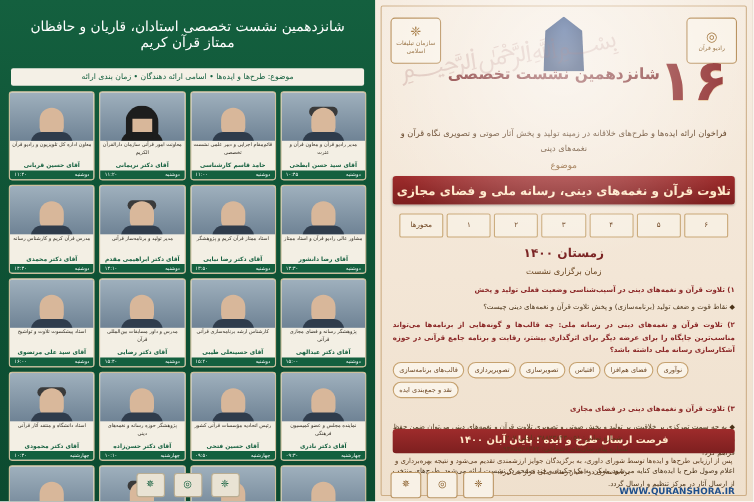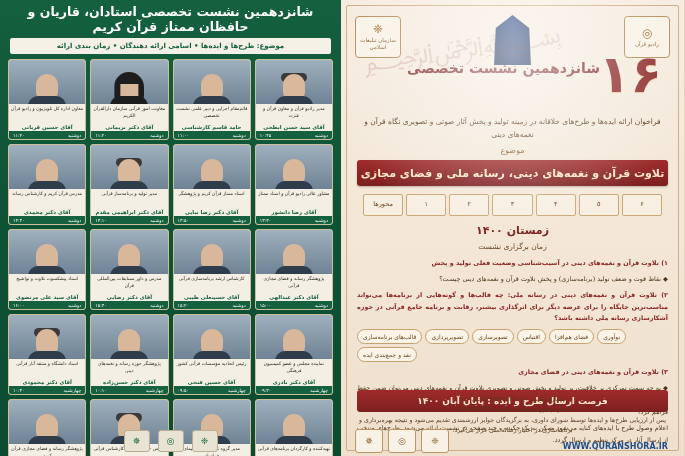--- a/index.html
+++ b/index.html
@@ -173,29 +173,29 @@
   
   .right{
     position:relative;width:341px;height:456px;
     background:linear-gradient(180deg,#14603f 0%,#0f5436 40%,#0c4b30 100%);
     box-sizing:border-box;
     padding:0 6px;
     overflow:hidden;
   }
   .right-head{
     height:38px;display:flex;align-items:center;justify-content:center;
-    color:#ffffff;font-size:12.5px;font-weight:bold;text-align:center;
-    padding:0 6px;
+    color:#ffffff;font-size:12.5px;font-weight:normal;text-align:center;
+    padding:12px 6px;
   }
   .right-sub{
     margin:0 4px 5px 4px;height:16px;
     background:#f4f0e6;color:#14603f;
     border-radius:2px;
     display:flex;align-items:center;justify-content:center;
-    font-size:7px;font-weight:bold;text-align:center;
+    font-size:7px;font-weight:normal;text-align:center;
   }
   .grid{
     display:grid;
     grid-template-columns:repeat(4,1fr);
     gap:4px;
     padding:0 2px;
   }
   .card{
     background:#f3efe4;
     border:1px solid #cdbf9c;

